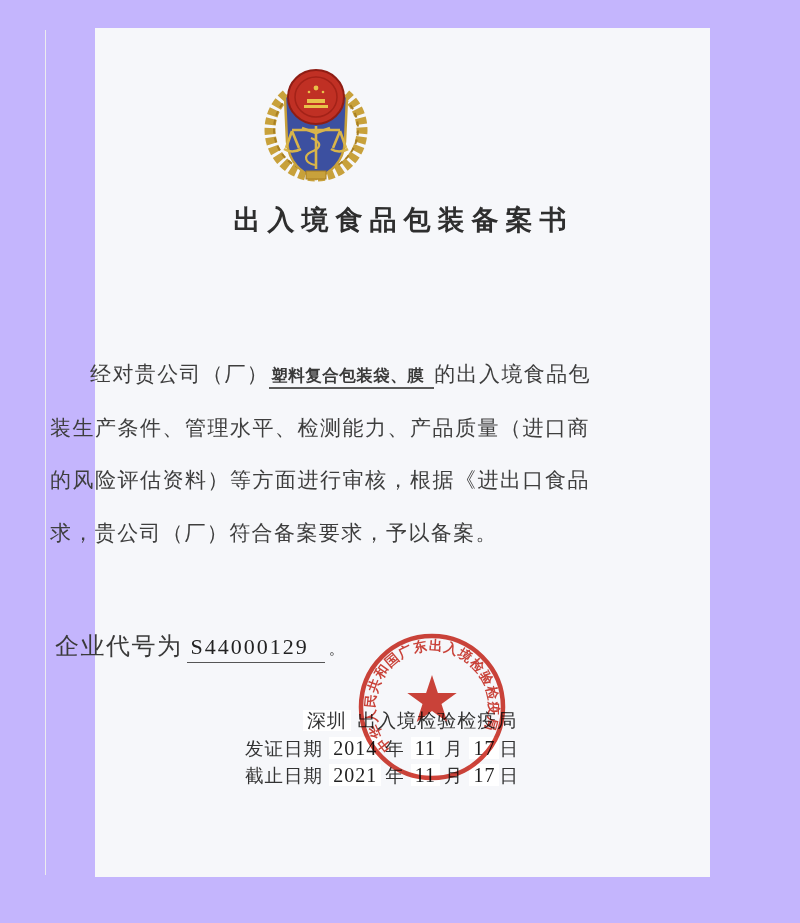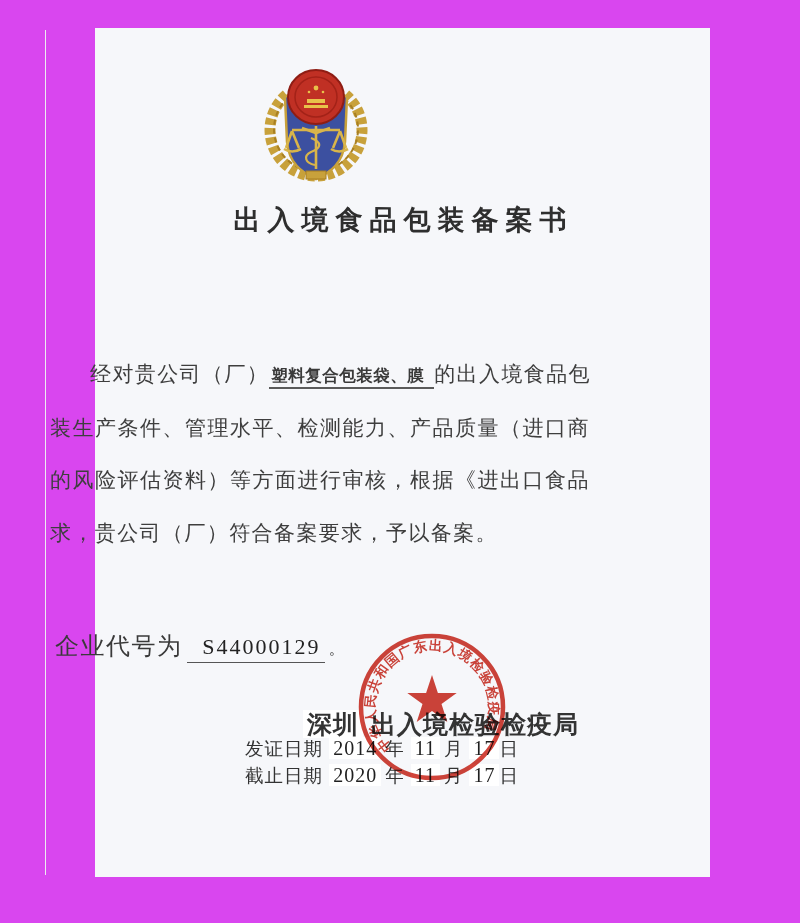--- a/index.html
+++ b/index.html
@@ -1,16 +1,16 @@
 <!DOCTYPE html>
 <html><head>
 <meta charset="utf-8">
 <style>
   html,body{margin:0;padding:0;background:#ffffff;}
-  .stage{position:relative;width:800px;height:923px;background:#d946ef;overflow:hidden;
+  .stage{position:relative;width:800px;height:923px;background:#c4b5fd;overflow:hidden;
          font-family:"Liberation Sans","DejaVu Sans",sans-serif;}
   .paper{position:absolute;left:95px;top:28px;width:615px;height:849px;background:#f6f7fa;}
   .edge-line{position:absolute;left:45px;top:30px;width:1px;height:845px;background:#ececef;}
 
   .emblem{position:absolute;left:261px;top:66px;width:110px;height:122px;}
 
   .doc-title{position:absolute;left:0;top:202px;width:100%;text-align:center;
              font-size:27px;font-weight:bold;color:#2e2e2e;letter-spacing:7px;text-indent:7px;}
 
   .company-line{position:absolute;left:62px;top:276px;white-space:nowrap;}
@@ -20,27 +20,27 @@
 
   .body-block{position:absolute;left:50px;top:348px;width:540px;color:#3e3e3e;}
   .body-line{font-size:21px;letter-spacing:1.4px;line-height:52.5px;white-space:nowrap;}
   .body-line.fill{white-space:normal;text-align:justify;text-align-last:justify;}
   .indent{display:inline-block;width:40px;}
   .product-insert{font-size:16.5px;font-weight:bold;letter-spacing:0.5px;color:#3a3a3a;
                   border-bottom:2px solid #5a5a5a;padding:0 10px 3px 2px;}
 
   .code-line{position:absolute;left:55px;top:630px;white-space:nowrap;color:#3a3a3a;}
   .code-label{font-size:24px;letter-spacing:1.5px;}
-  .code-value{display:inline-block;min-width:130px;text-align:right;margin-left:4px;
+  .code-value{display:inline-block;min-width:130px;text-align:left;margin-left:4px;
               font-family:"Liberation Serif","DejaVu Serif",serif;font-size:22px;color:#222;
               letter-spacing:2px;border-bottom:1.5px solid #555;padding:0 4px 2px 4px;}
   .code-period{font-size:16px;margin-left:4px;}
 
   .authority-line{position:absolute;left:303px;top:708px;white-space:nowrap;
-                  font-size:25px;color:#333;letter-spacing:1px;font-weight:bold;}
+                  font-size:19px;color:#333;letter-spacing:1px;}
   .date-line{position:absolute;white-space:nowrap;font-size:18.5px;color:#333;letter-spacing:1px;}
   .date-issue{left:245px;top:736px;}
   .date-expiry{left:245px;top:763px;}
   .wbox{background:#ffffff;padding:0 4px;}
   .num{font-family:"Liberation Serif","DejaVu Serif",serif;font-size:20px;color:#1f1f1f;letter-spacing:1px;}
   .unit{margin:0 6px 0 4px;}
 
   .seal{position:absolute;left:352px;top:629px;width:160px;height:160px;
         mix-blend-mode:multiply;opacity:0.92;}
 </style>
@@ -98,21 +98,21 @@
     <span>出入境检验检疫局</span>
   </div>
 
   <div class="date-line date-issue">
     <span>发证日期</span>
     <span class="wbox num">2014</span><span class="unit">年</span><span class="wbox num">11</span><span class="unit">月</span><span class="wbox num">17</span><span>日</span>
   </div>
 
   <div class="date-line date-expiry">
     <span>截止日期</span>
-    <span class="wbox num">2020</span><span class="unit">年</span><span class="wbox num">11</span><span class="unit">月</span><span class="wbox num">17</span><span>日</span>
+    <span class="wbox num">2021</span><span class="unit">年</span><span class="wbox num">11</span><span class="unit">月</span><span class="wbox num">17</span><span>日</span>
   </div>
 
   <svg class="seal" viewBox="0 0 160 160">
     <circle cx="80" cy="78" r="71" fill="none" stroke="#cd3429" stroke-width="4.5"></circle>
     <path d="M80 46 L85.9 63.9 L104.7 64 L89.5 75.1 L95.3 93 L80 82 L64.7 93 L70.5 75.1 L55.3 64 L74.1 63.9 Z" fill="#cd3429"></path>
     <g transform="rotate(-10 80 78)">
       <defs>
         <path id="sealArc" d="M 33.3 110.7 A 57 57 0 1 1 126.7 110.7" fill="none"></path>
       </defs>
       <text font-size="13.5" fill="#cd3429" font-weight="bold" font-family="Liberation Sans, DejaVu Sans, sans-serif">

